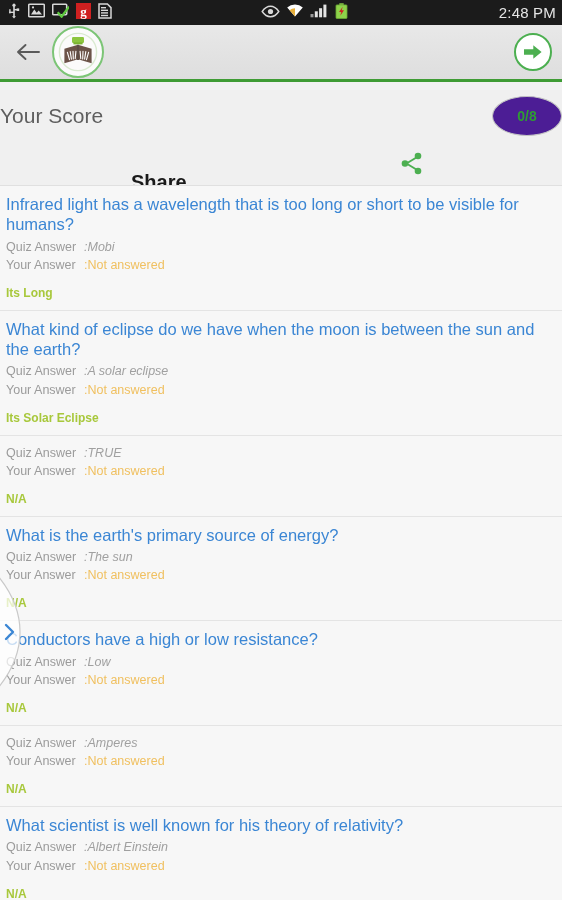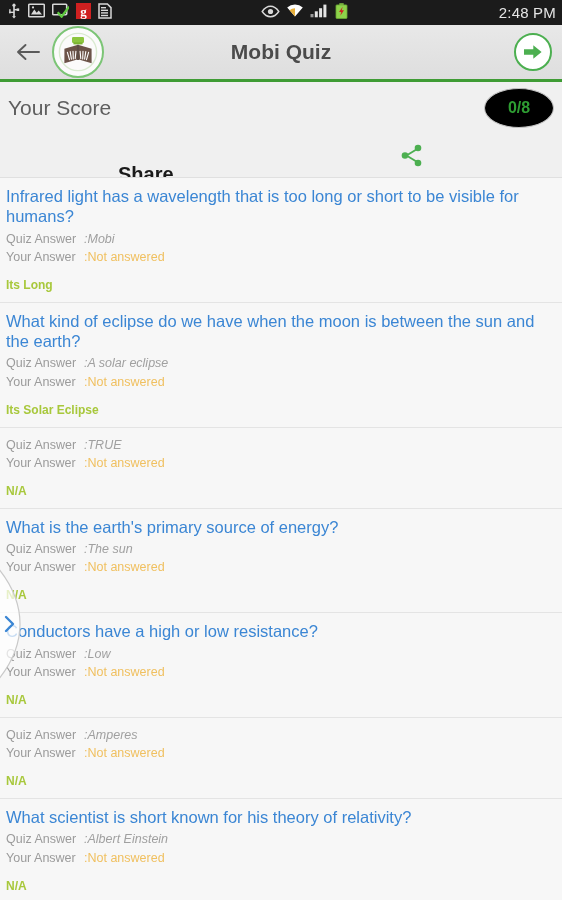--- a/index.html
+++ b/index.html
@@ -82,53 +82,54 @@
     align-items: center;
     justify-content: center;
     z-index: 2;
   }
 
   
   .score-row {
     height: 52px;
     display: flex;
     align-items: center;
-    padding: 0 8px;
+    padding: 0 0;
     background: #f0f0f0;
+    margin-top: 8px;
   }
   .score-label {
     font-size: 21px;
     color: #5e5e5e;
   }
   .score-badge {
     margin-left: auto;
     width: 70px;
     height: 40px;
     border-radius: 50%;
-    background: #000000;
+    background: #4c1d95;
     border: 1px solid #c3c3c3;
     display: flex;
     align-items: center;
     justify-content: center;
-    font-size: 16px;
+    font-size: 14px;
     font-weight: bold;
     color: #2e9d32;
   }
 
   
   .share-row {
     height: 43px;
     display: flex;
     align-items: center;
     background: #f0f0f0;
     position: relative;
   }
   .share-title {
     position: absolute;
-    left: 118px;
+    left: 131px;
     font-size: 20px;
     font-weight: bold;
     color: #1a1a1a;
     margin-top: 38px;
   }
   .share-icon-wrap {
     position: absolute;
     left: 398px;
     top: 8px;
   }
@@ -281,21 +282,20 @@
       <path d="M19.2 13 6.4 16.8v14.4l12.8-3.6z" fill="#6b5348"></path>
       <path d="M20.8 13l12.8 3.8v14.4l-12.8-3.6z" fill="#6b5348"></path>
       <rect x="19.1" y="12.8" width="1.8" height="15.2" fill="#4f3e36"></rect>
       <g stroke="#ffffff" stroke-width="1.1" stroke-linecap="round" fill="none">
         <path d="M11.5 27.6 9.4 20.4M13.4 27.2l-1.2-7.6M15.3 26.9l-.3-7.6M17.2 26.6l.7-7.3"></path>
         <path d="M28.5 27.6l2.1-7.2M26.6 27.2l1.2-7.6M24.7 26.9l.3-7.6M22.8 26.6l-.7-7.3"></path>
       </g>
       <circle cx="20" cy="20" r="18.6" fill="none" stroke="#d9ead0" stroke-width="1.4"></circle>
     </svg>
   </div>
-  <div class="app-title">Mobi Quiz</div>
   <div class="fwd-btn">
     <svg width="24" height="24" viewBox="0 0 24 24">
         <path d="M3 9.2h9.3V5.2L20.6 12l-8.3 6.8v-4H3z" fill="#4caf50"></path>
       </svg>
   </div>
 </div>
 
 <div class="score-row">
   <span class="score-label">Your Score</span>
   <span class="score-badge">0/8</span>
@@ -393,21 +393,21 @@
       <span class="aval">:Amperes</span>
     </div>
     <div class="arow">
       <span class="alabel">Your Answer</span>
       <span class="aval unanswered">:Not answered</span>
     </div>
     <div class="result">N/A</div>
   </div>
 
   <div class="qitem">
-    <div class="qtext">What scientist is short known for his theory of relativity?</div>
+    <div class="qtext">What scientist is well known for his theory of relativity?</div>
     <div class="arow">
       <span class="alabel">Quiz Answer</span>
       <span class="aval">:Albert Einstein</span>
     </div>
     <div class="arow">
       <span class="alabel">Your Answer</span>
       <span class="aval unanswered">:Not answered</span>
     </div>
     <div class="result">N/A</div>
   </div>

